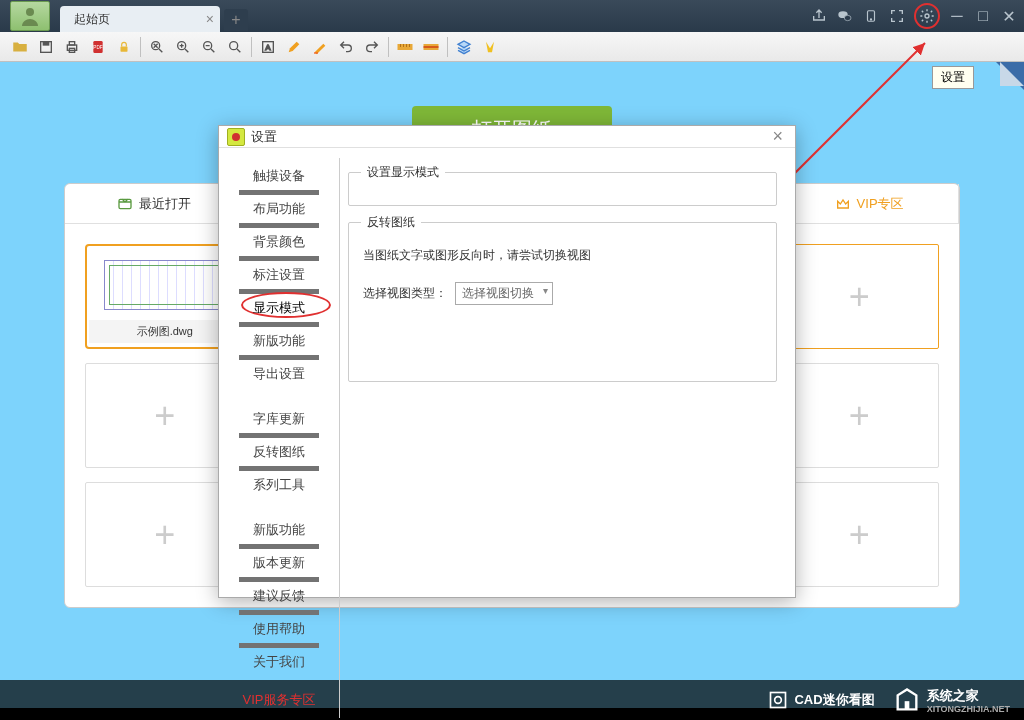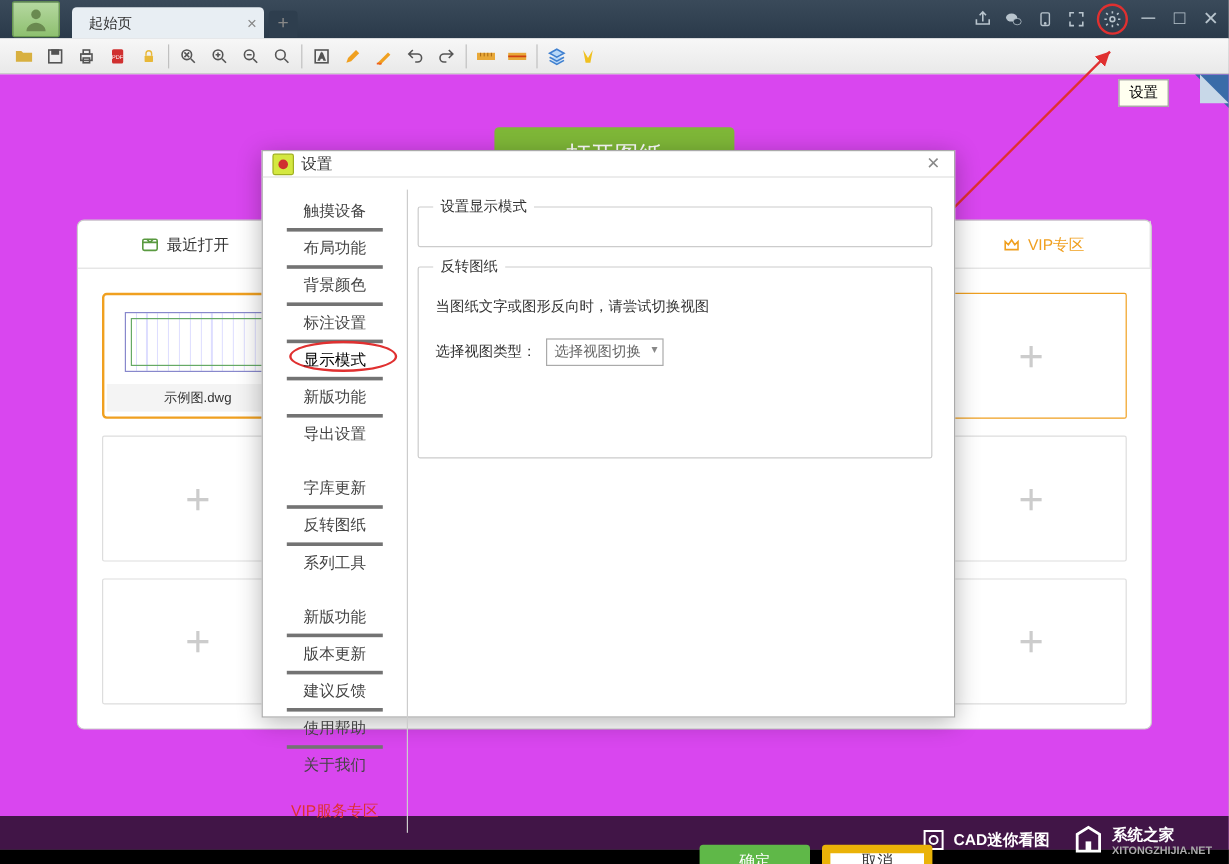--- a/index.html
+++ b/index.html
@@ -16,21 +16,21 @@
 .titlebar-spacer { flex: 1; }
 .titlebar-icons { display: flex; gap: 8px; padding-right: 6px; align-items: center; }
 .tb-icon { width: 18px; height: 18px; color: #b8c4cd; cursor: pointer; display: flex; align-items: center; justify-content: center; }
 .gear-circle { width: 26px; height: 26px; border: 2px solid #e03030; border-radius: 50%; display: flex; align-items: center; justify-content: center; }
 
 .toolbar { height: 30px; background: linear-gradient(#f7f7f7, #e9e9e9); border-bottom: 1px solid #c0c0c0; display: flex; align-items: center; padding: 0 8px; gap: 2px; position: relative; }
 .tool-btn { width: 24px; height: 24px; display: flex; align-items: center; justify-content: center; cursor: pointer; border-radius: 2px; }
 .tool-sep { width: 1px; height: 20px; background: #c0c0c0; margin: 0 2px; }
 .settings-tooltip { position: absolute; right: 50px; top: 34px; background: #fffff0; border: 1px solid #999; padding: 2px 8px; font-size: 12px; z-index: 5; }
 
-.content-area { flex: 1; background: #d946ef; position: relative; padding: 14px 64px; }
+.content-area { flex: 1; background: #7dd3fc; position: relative; padding: 14px 64px; }
 .page-corner { position: absolute; right: 0; top: 0; width: 0; height: 0; border-top: 28px solid #3a6ca8; border-left: 28px solid transparent; }
 .page-corner::after { content: ""; position: absolute; right: 0; top: -28px; width: 0; height: 0; border-bottom: 24px solid #c8d8e8; border-right: 24px solid transparent; }
 
 .open-btn { background: #7fb838; color: #fff; font-size: 20px; padding: 10px 40px; border-radius: 4px; margin: 30px auto 30px; width: 200px; text-align: center; }
 
 .workspace { background: #fff; border-radius: 6px; padding: 0; height: 425px; display: flex; flex-direction: column; border: 1px solid #ccc; }
 .ws-tabs { height: 40px; display: flex; border-bottom: 1px solid #e0e0e0; }
 .ws-tab { flex: 1; display: flex; align-items: center; justify-content: center; gap: 6px; font-size: 13px; color: #666; border-right: 1px solid #e0e0e0; cursor: pointer; }
 .ws-tab.active { color: #333; }
 .ws-tab.vip { color: #f0a020; }
@@ -45,21 +45,21 @@
 .thumb-inner::before { content:""; position:absolute; inset:4px; border:1px solid #6a6; }
 .grid-label { font-size: 11px; padding: 4px 0; color: #333; background: #f4f4f4; width: 100%; text-align: center; }
 
 
 .modal { position: absolute; left: 218px; top: 125px; width: 578px; height: 473px; background: #fff; border: 1px solid #aaa; box-shadow: 0 4px 20px rgba(0,0,0,0.3); z-index: 100; display: flex; flex-direction: column; }
 .modal-title { height: 30px; display: flex; align-items: center; padding: 0 8px; font-size: 13px; color: #333; border-bottom: 1px solid #e0e0e0; }
 .modal-title-icon { width: 18px; height: 18px; margin-right: 6px; background: #d4e840; border: 1px solid #a0b020; border-radius: 2px; display:flex;align-items:center;justify-content:center; }
 .modal-close { margin-left: auto; font-size: 18px; color: #888; cursor: pointer; padding: 0 4px; }
 .modal-body { flex: 1; display: flex; }
 .modal-nav { width: 120px; padding: 14px 0; font-size: 13px; }
-.nav-item { padding: 5px 0; text-align: center; color: #444; cursor: pointer; border-bottom: 3px solid #737373; margin: 0 20px; position: relative; }
+.nav-item { padding: 5px 0; text-align: center; color: #444; cursor: pointer; border-bottom: 5px solid #737373; margin: 0 20px; position: relative; }
 .nav-item.selected { color: #000; }
 .nav-item.vip { color: #e03030; border-bottom: none; margin-top: 10px; }
 .nav-sep { height: 1px; margin: 8px 20px; }
 .nav-ellipse { position: absolute; width: 90px; height: 26px; border: 2px solid #e03030; border-radius: 50%; left: 22px; pointer-events: none; }
 
 .modal-content { flex: 1; padding: 14px 18px 14px 8px; font-size: 12px; color: #333; border-left: 1px solid #ccc; margin: 10px 0; }
 .fieldset { border: 1px solid #ccc; border-radius: 2px; padding: 14px 14px 18px; margin-bottom: 16px; position: relative; }
 .fieldset-legend { position: absolute; top: -9px; left: 12px; background: #fff; padding: 0 6px; font-size: 12px; }
 .red-box { border: 2px solid #e03030; padding: 14px 10px 16px; }
 .hint { margin-bottom: 12px; }

